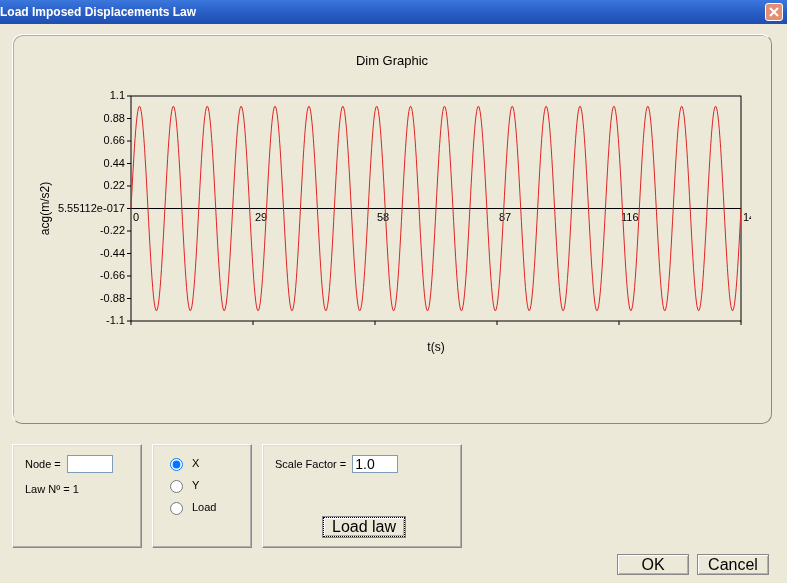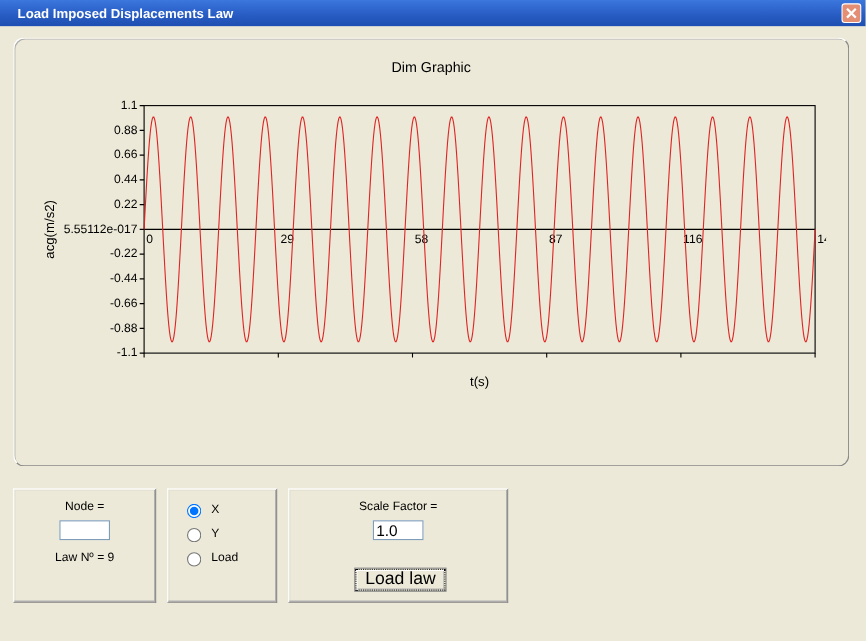--- a/index.html
+++ b/index.html
@@ -11,21 +11,21 @@
     width: 787px;
     height: 583px;
     overflow: hidden;
   }
   .titlebar {
     height: 24px;
     background: linear-gradient(to bottom, #3b77dd 0%, #2a5fc7 50%, #1e4eb0 100%);
     color: white;
     display: flex;
     align-items: center;
-    padding: 0 4px 0 16px;
+    padding: 0 4px 0 0;
     font-weight: bold;
     font-size: 12px;
   }
   .titlebar .title { flex: 1; }
   .closebtn {
     width: 18px; height: 18px;
     background: #e48f73;
     border: 1px solid #fff;
     border-radius: 3px;
     display: flex; align-items: center; justify-content: center;
@@ -75,21 +75,21 @@
     border-right-color: #888;
     border-bottom-color: #888;
     box-shadow: inset -1px -1px 0 #b0b0b0, inset 1px 1px 0 #dcdccc;
     padding: 10px 12px;
     background: #ece9d8;
     height: 104px;
   }
   .panel.node { width: 130px; }
   .panel.axis { width: 100px; }
   .panel.scale { width: 200px; position: relative; }
-  .row { display: flex; align-items: center; gap: 6px; margin-bottom: 10px; flex-direction: column; }
+  .row { display: flex; align-items: center; gap: 6px; margin-bottom: 10px; }
   input.text {
     border: 1px solid #7f9db9;
     background: #fff;
     height: 18px;
     padding: 0 2px;
     font-family: inherit;
     font-size: 14px;
   }
   input.text.small { width: 46px; }
   .radio-row { display: flex; align-items: center; gap: 6px; margin-bottom: 6px; }
@@ -184,21 +184,21 @@
   </div>
 
   <div class="bottom-row">
 
     <div class="panel node">
       <div class="row">
         <span>Node =</span>
         <input class="text small" value="" style="">
       </div>
       <div class="row">
-        <span>Law Nº = 9</span>
+        <span>Law Nº = 1</span>
       </div>
     </div>
 
     <div class="panel axis">
       <div class="radio-row">
         <input type="radio" name="axis" checked="" style="">
         <span>X</span>
       </div>
       <div class="radio-row">
         <input type="radio" name="axis" style="">
@@ -213,14 +213,18 @@
     <div class="panel scale">
       <div class="row">
         <span>Scale Factor =</span>
         <input class="text small" value="1.0" style="">
       </div>
       <button class="btn load">Load law</button>
     </div>
 
   </div>
 
+  <div class="dialogbtns">
+    <button class="btn">OK</button>
+    <button class="btn">Cancel</button>
+  </div>
 
 </div>
 
 </body></html>

